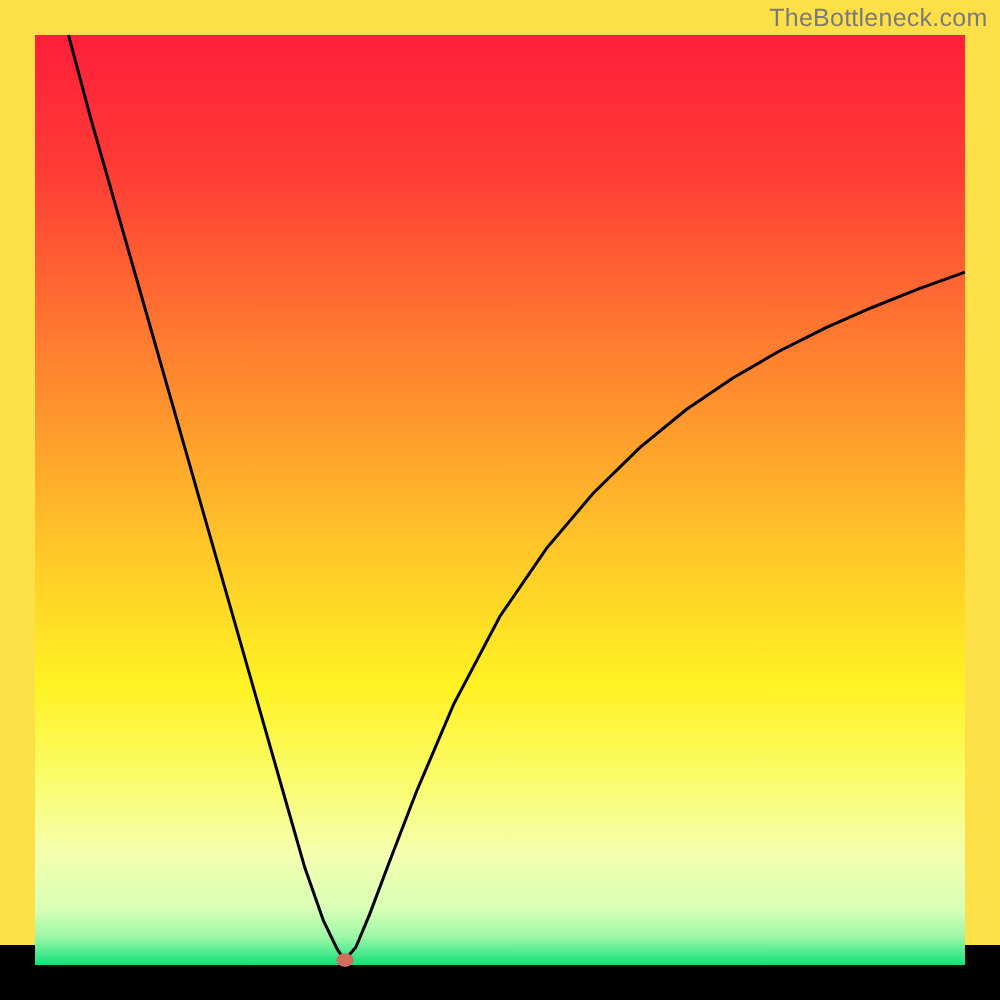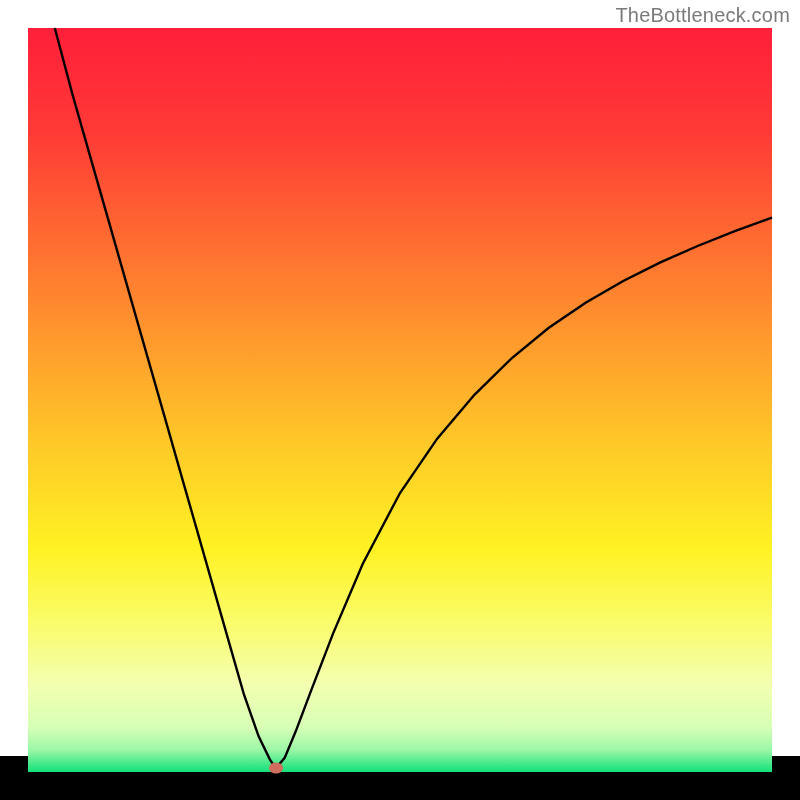--- a/index.html
+++ b/index.html
@@ -8,21 +8,21 @@
     width: 800px;
     height: 800px;
     background: #000;
     font-family: Arial, Helvetica, sans-serif;
     overflow: hidden;
   }
   .outer {
     position: relative;
     width: 800px;
     height: 756px;
-    background: #ffffff;
+    background: #fde047;
   }
   .plot {
     position: absolute;
     left: 28px;
     top: 28px;
     width: 744px;
     height: 744px;
     
   }
   .watermark {

